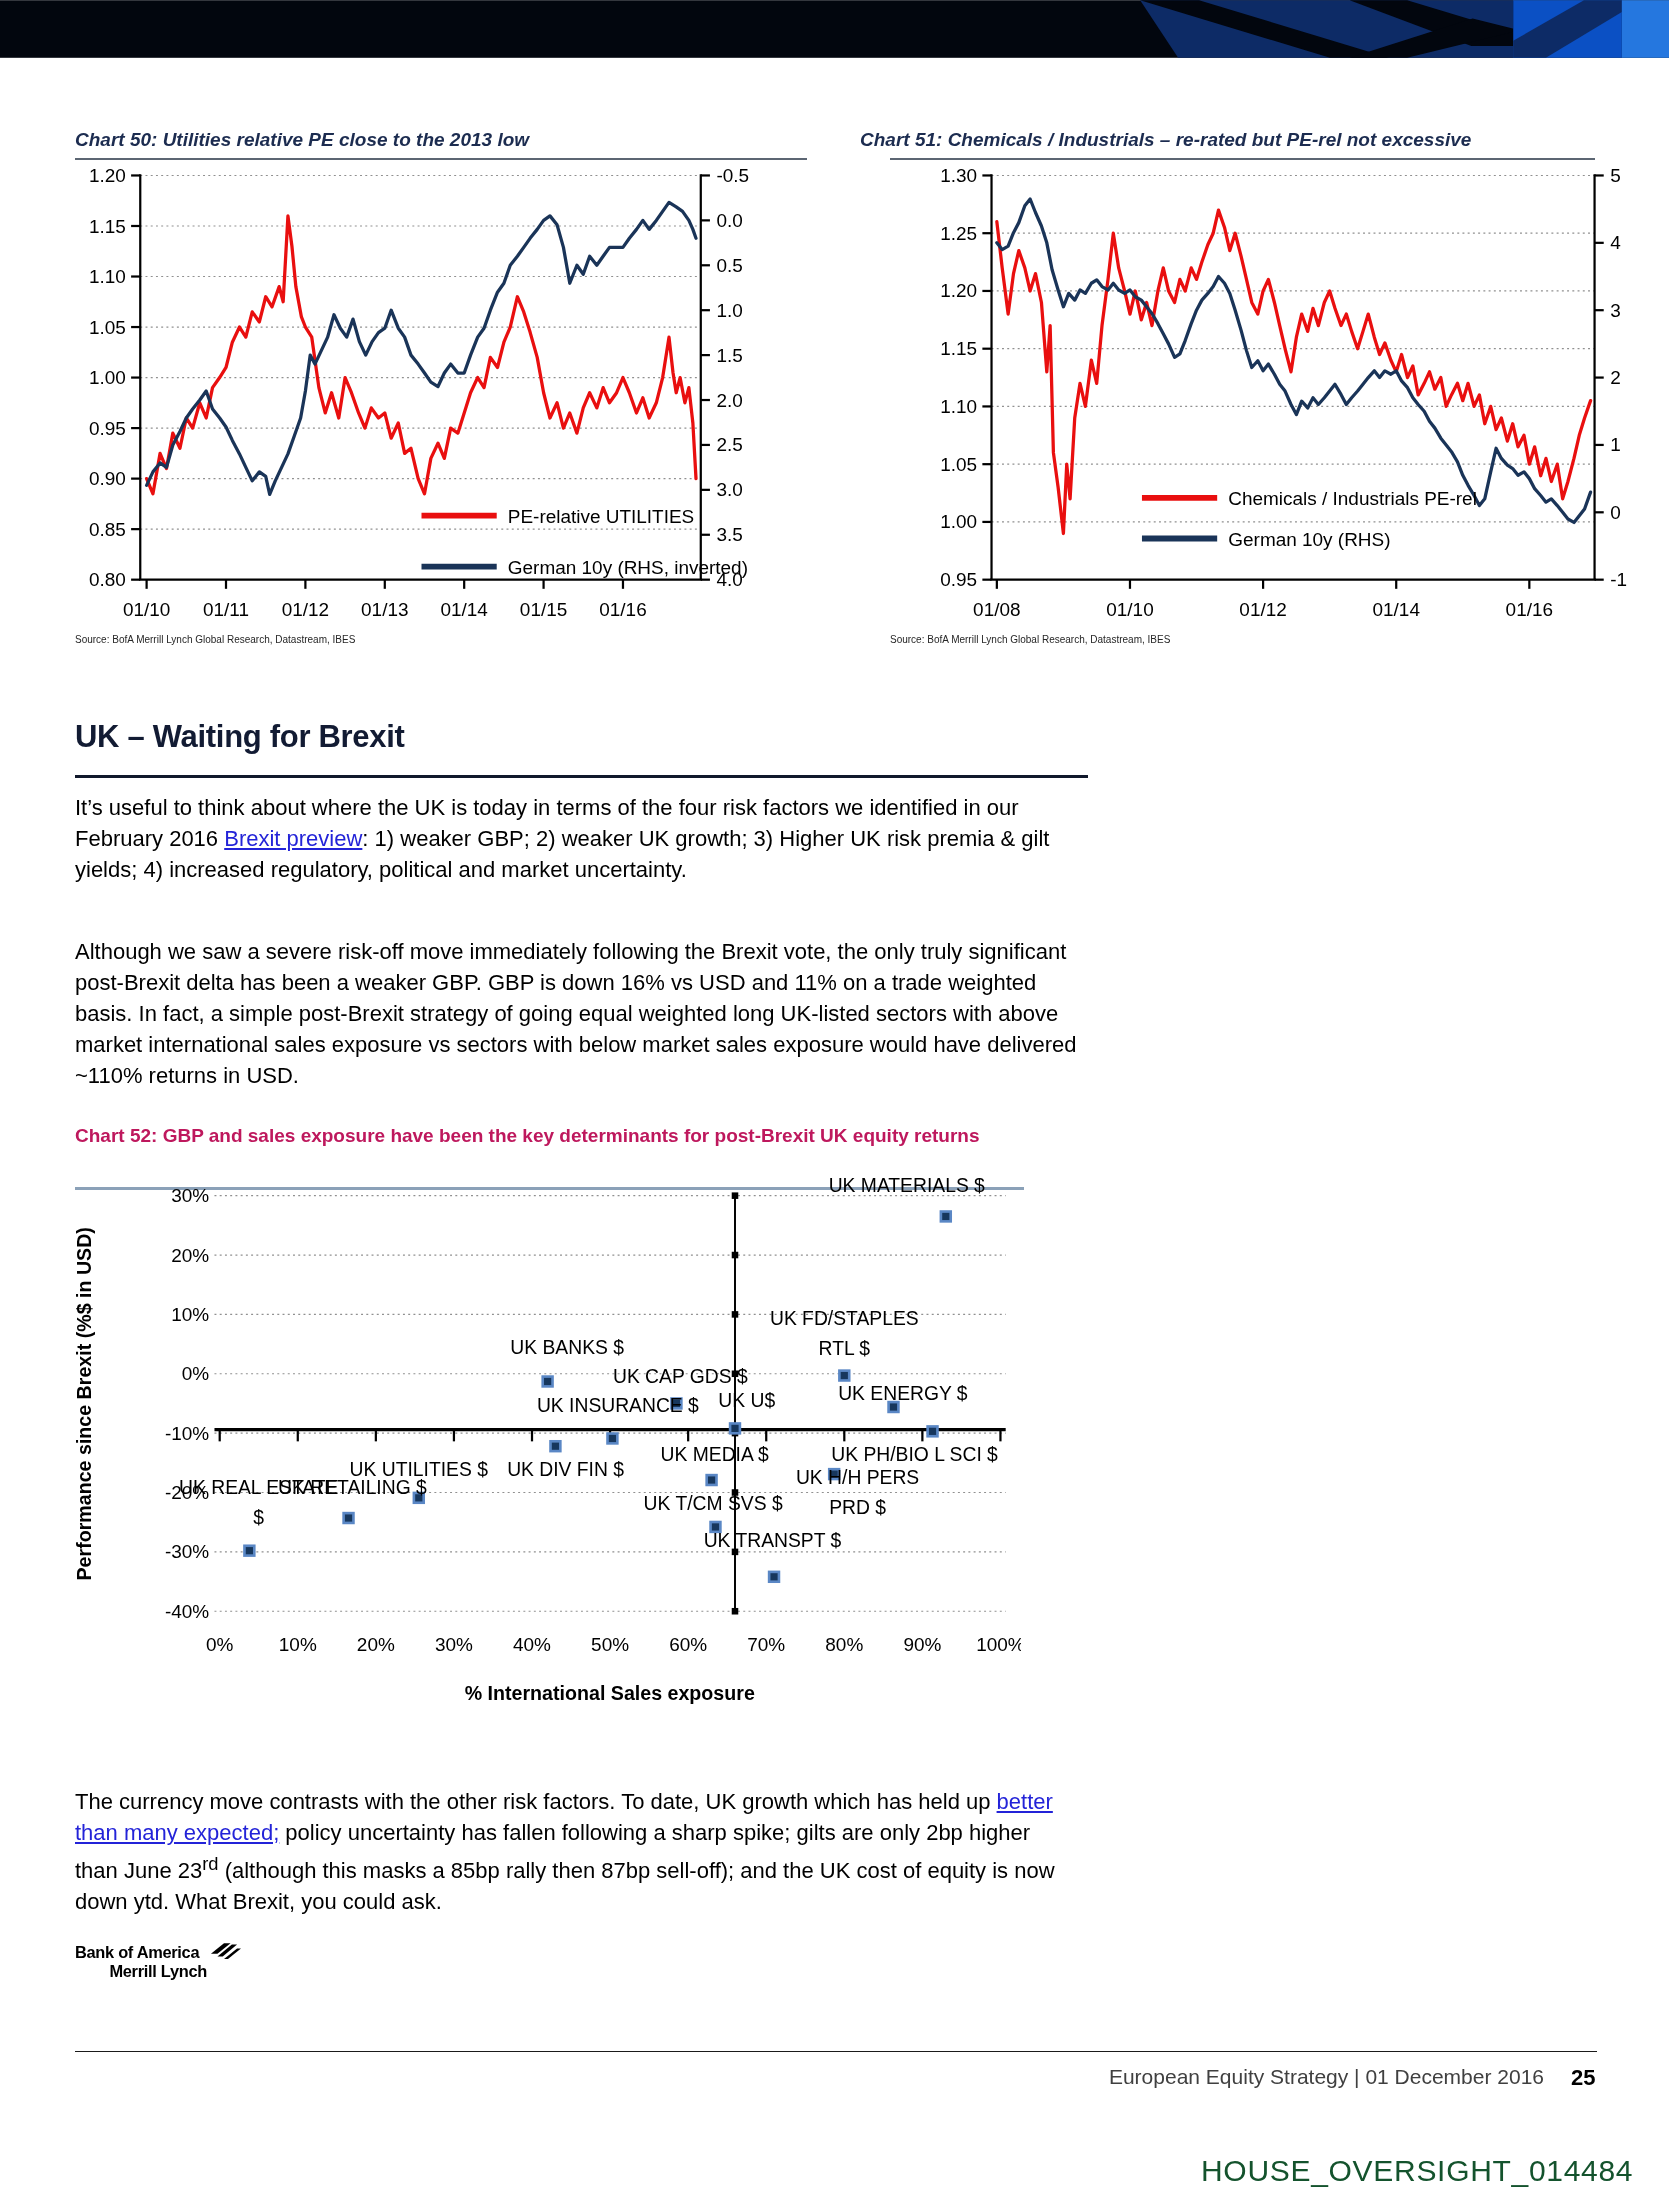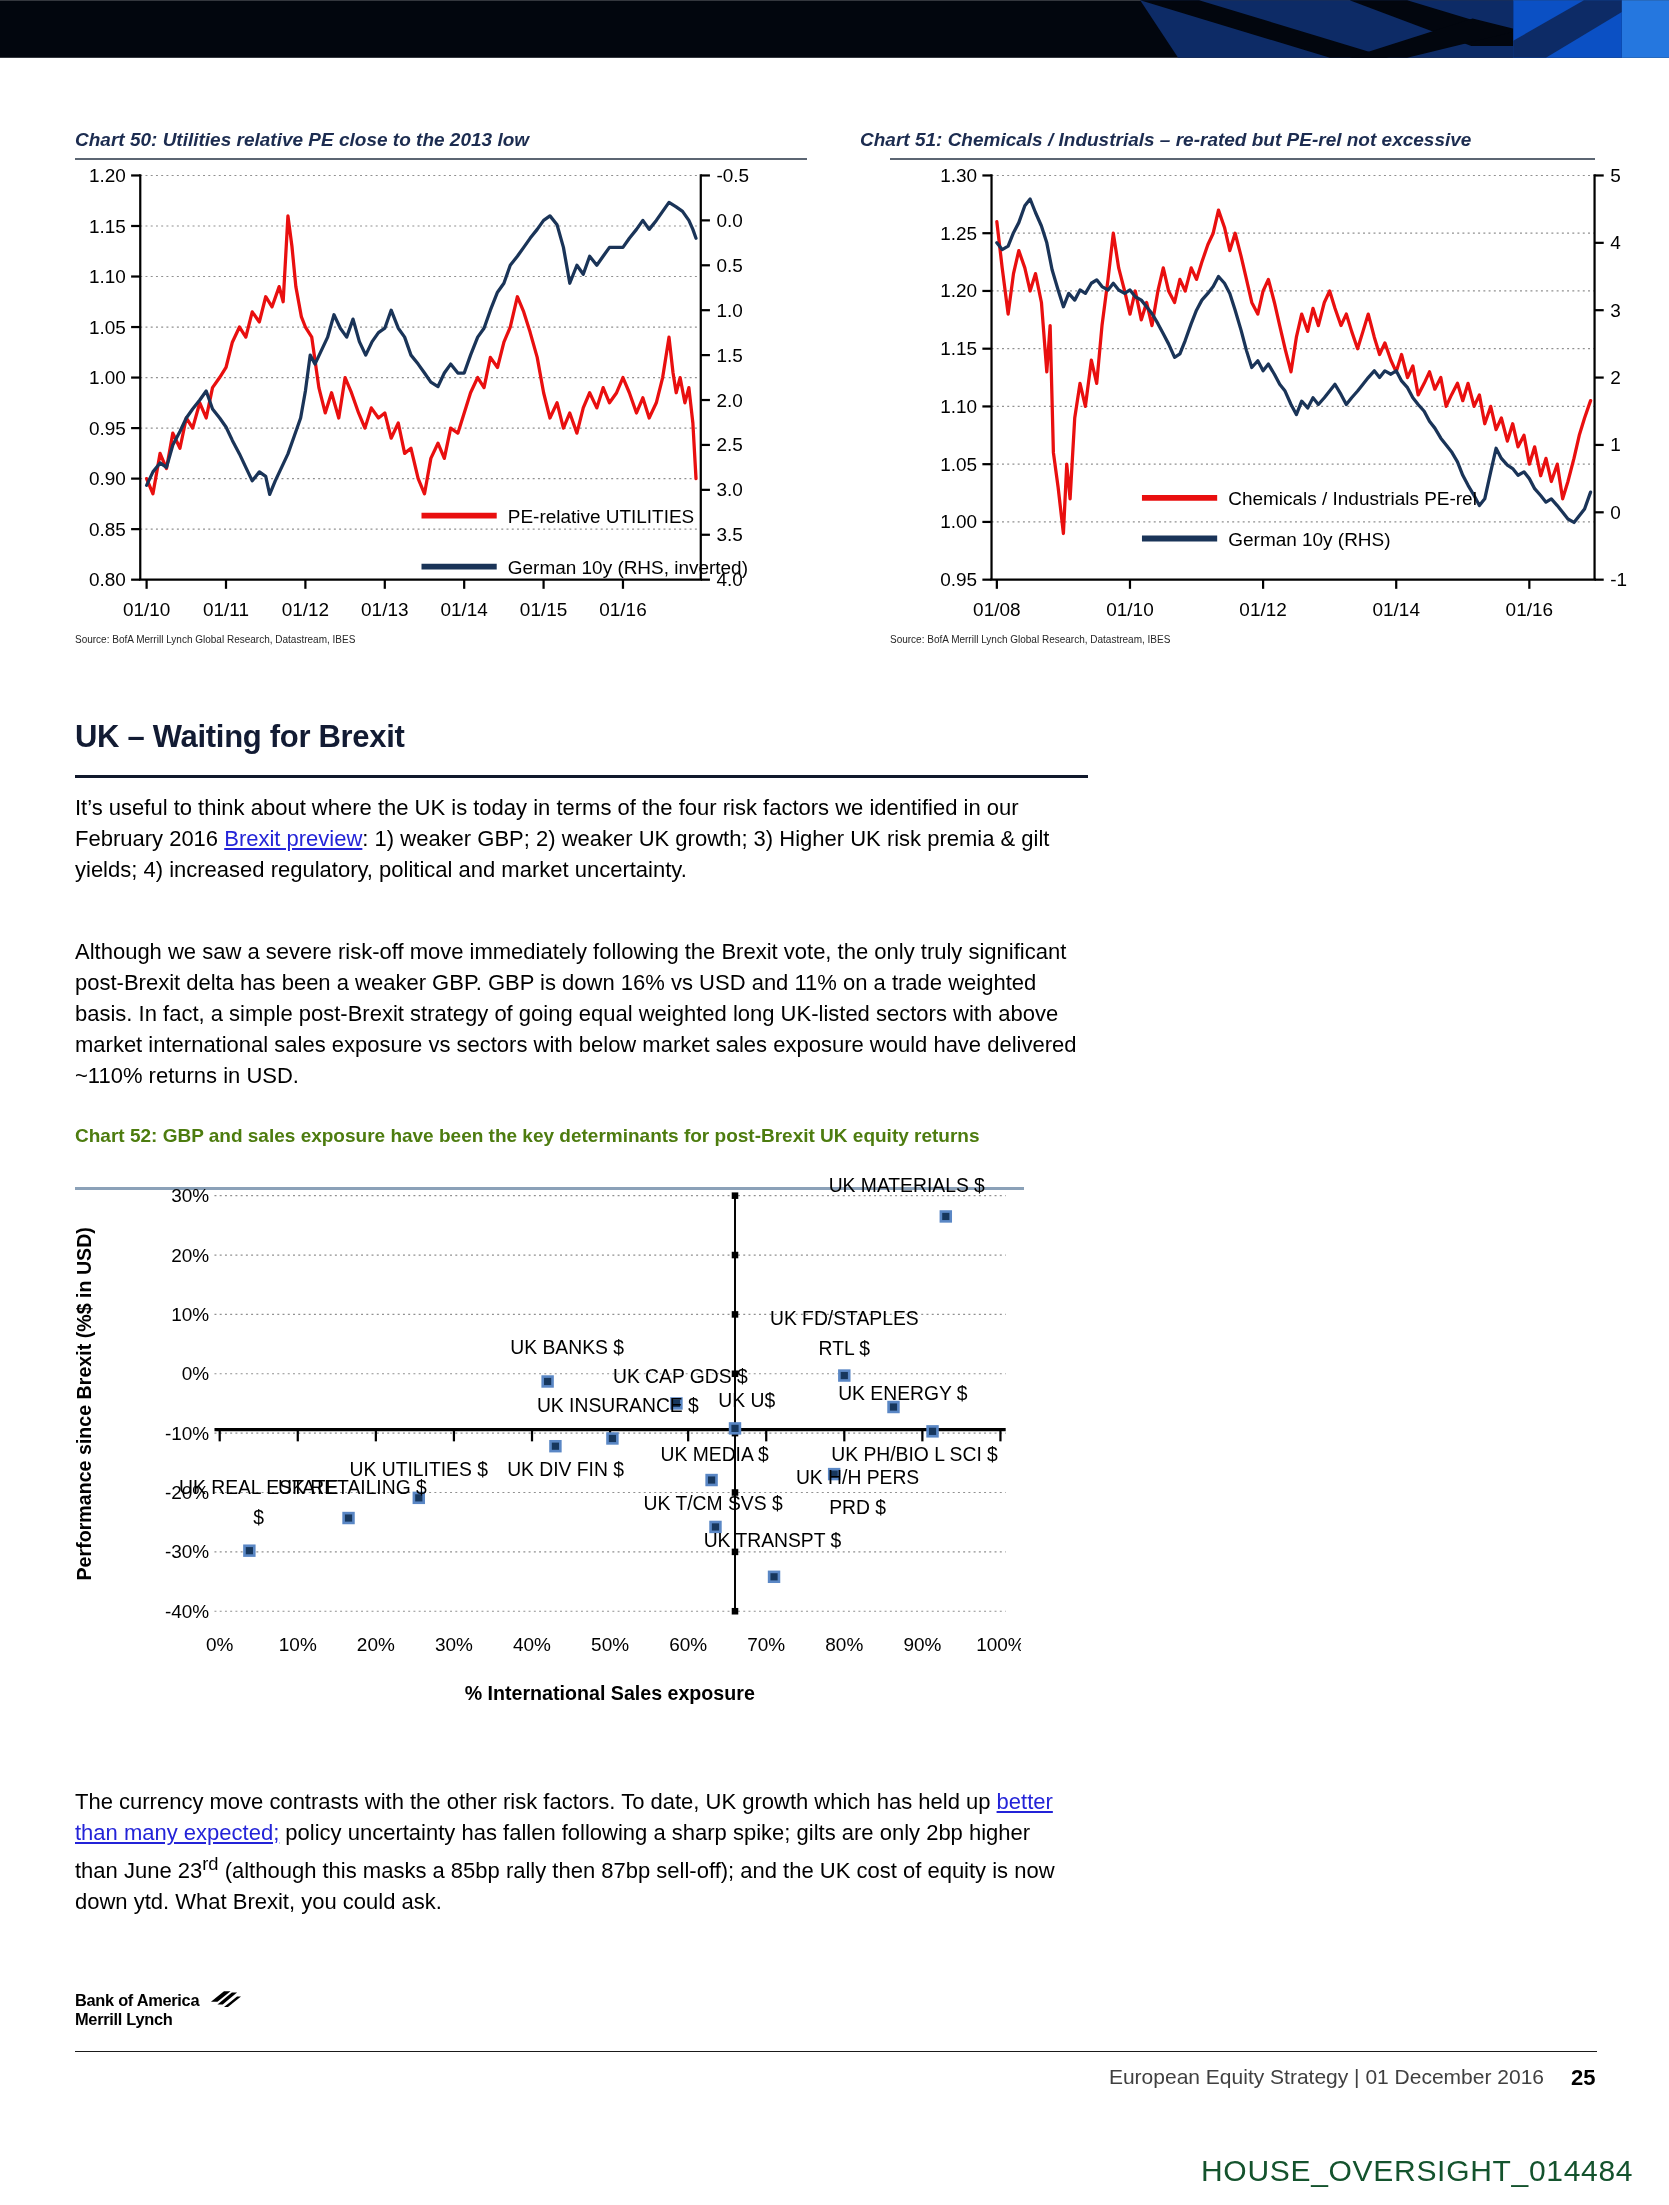--- a/index.html
+++ b/index.html
@@ -7,21 +7,21 @@
         font-family:"Liberation Sans",sans-serif;color:#000;overflow:hidden;}
   .banner{position:absolute;left:0;top:0;width:1669px;height:58px;}
   .chart-title{position:absolute;font-size:19px;font-weight:bold;color:#1c2c50;line-height:26px;font-style:italic;}
   .title-rule{position:absolute;height:2px;background:#5c6673;}
   .title-rule52{position:absolute;height:2.6px;background:#8ba1b8;}
   .src{position:absolute;font-size:10px;color:#262626;}
   .h1{position:absolute;font-size:31px;font-weight:bold;color:#121b33;letter-spacing:-0.3px;}
   .h1-rule{position:absolute;height:3.3px;background:#10182b;}
   .para{position:absolute;width:1003px;font-size:22px;line-height:31px;color:#000;}
   .doclink{color:#2323d8;text-decoration:underline;cursor:pointer;}
-  .c52title{position:absolute;width:929px;font-size:19px;font-weight:bold;color:#4d7c0f;line-height:30px;}
+  .c52title{position:absolute;width:929px;font-size:19px;font-weight:bold;color:#be185d;line-height:30px;}
   .chart-svg{position:absolute;}
   svg text{fill:#000;font-family:"Liberation Sans",sans-serif;}
   .tick{font-size:29px;}
   .grid{stroke:#909090;stroke-width:1.8;stroke-dasharray:3 5;fill:none;}
   .ax{stroke:#000;stroke-width:3.4;}
   .axthick{stroke:#000;stroke-width:5;}
   .atitle{font-size:30px;font-weight:bold;}
   .slabel{font-size:29.5px;}
   .footer-rule{position:absolute;height:1.3px;background:#1a1a1a;}
   .logo{position:absolute;font-weight:bold;color:#000;line-height:19.6px;font-size:16.4px;letter-spacing:-0.3px;}
@@ -275,21 +275,21 @@
       <text x="295.65" y="483.3142857142857" text-anchor="middle" class="slabel"><tspan x="295.65" dy="0">UK REAL ESTATE</tspan><tspan x="295.65" dy="46">$</tspan></text>
       <text x="989.976" y="507.8071428571429" text-anchor="middle" class="slabel"><tspan x="989.976" dy="0">UK T/CM SVS $</tspan></text>
       <text x="1080.644" y="564.0500000000001" text-anchor="middle" class="slabel"><tspan x="1080.644" dy="0">UK TRANSPT $</tspan></text>
       <text x="832" y="798" text-anchor="middle" class="atitle">% International Sales exposure</text>
       <text transform="translate(40,345) rotate(-90)" text-anchor="middle" class="atitle">Performance since Brexit (%$ in USD)</text>
     </svg>
 
   <p class="para" style="left:75px;top:1786px;margin:0;"><span>The currency move contrasts with the other risk factors. To date, UK growth which has held up </span><a class="doclink">better than many expected;</a><span> policy uncertainty has fallen following a sharp spike; gilts are only 2bp higher than June 23</span><sup>rd</sup><span> (although this masks a 85bp rally then 87bp sell-off); and the UK cost of equity is now down ytd. What Brexit, you could ask.</span></p>
 
   <div class="footer-rule" style="left:75px;top:2051px;width:1522px;"></div>
-  <div class="logo" style="left:75px;top:1990px;">
+  <div class="logo" style="left:75px;top:1942px;text-align:center;">
     <span>Bank of America</span>
     <svg width="34" height="17" style="vertical-align:-1.3px;margin-left:3.9px;" viewBox="0 0 52 26">
       <polygon points="6,18 26,2 36,2 16,18" fill="#000"></polygon>
       <polygon points="16,22 38,4 46,4 24,22" fill="#000"></polygon>
       <polygon points="26,26 46,10 52,10 32,26" fill="#000"></polygon>
     </svg><br>
     <span>Merrill Lynch</span>
   </div>
   <div class="footer-right" style="left:1060px;top:2065px;width:484px;text-align:right;">European Equity Strategy | 01 December 2016</div>
   <div class="pagenum" style="left:1571px;top:2065px;">25</div>

